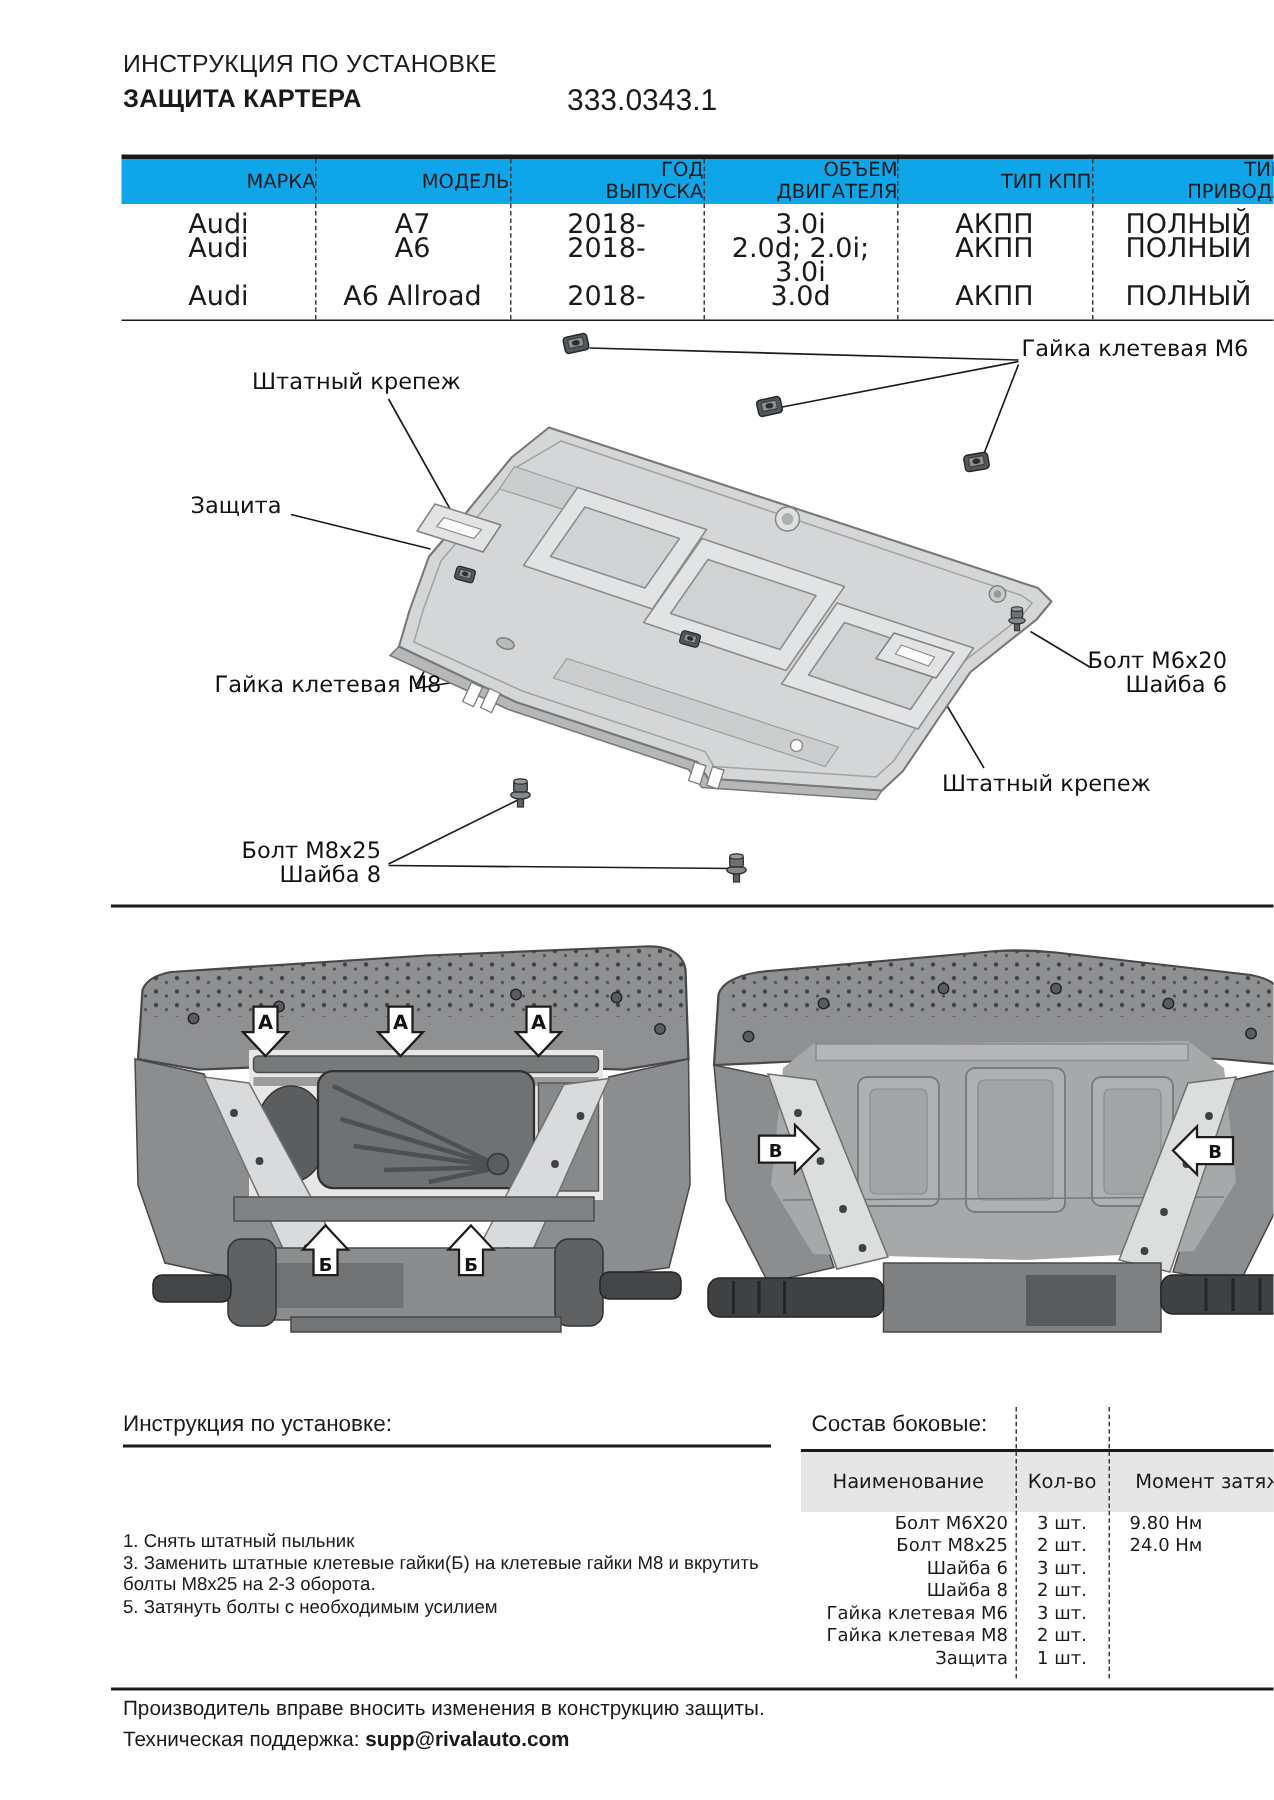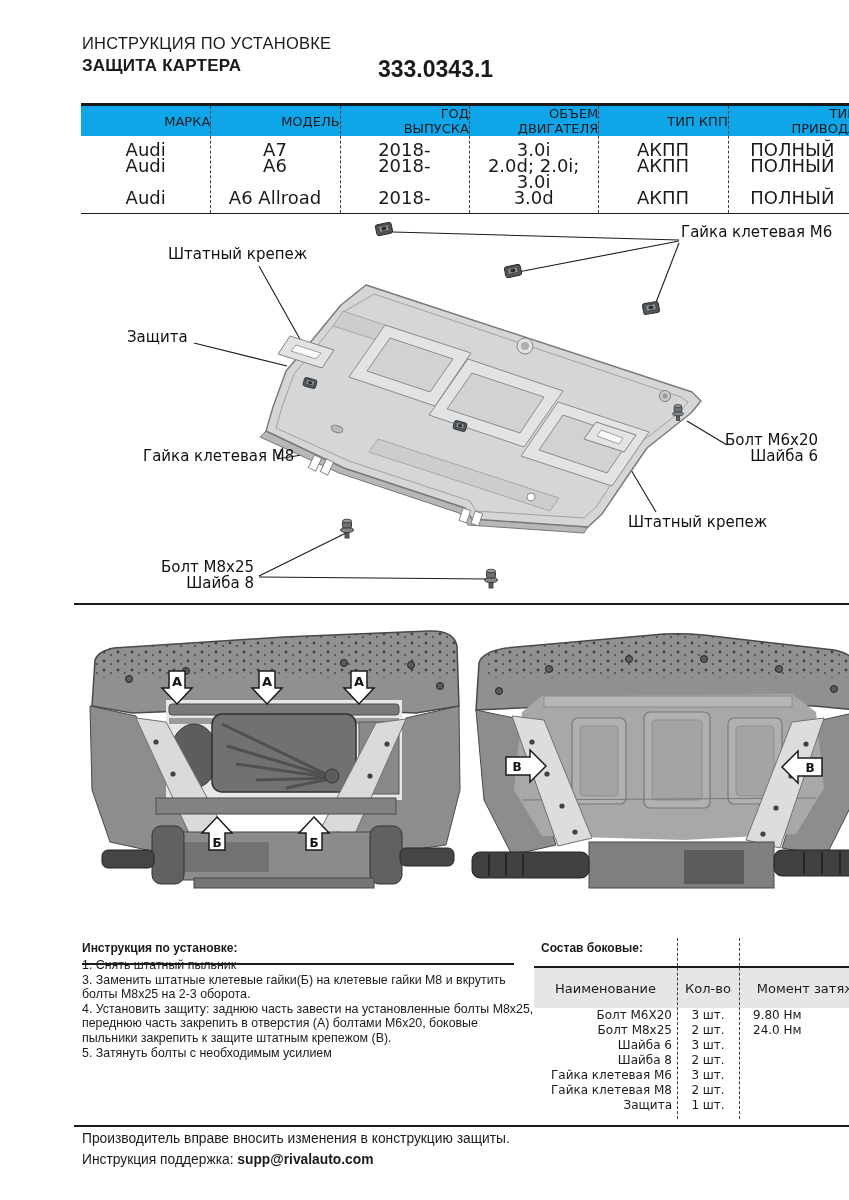--- a/index.html
+++ b/index.html
@@ -3,40 +3,40 @@
 <meta charset="utf-8">
 <style>
   html,body{margin:0;padding:0;background:#fff;}
   #page{position:relative;width:849px;height:1200px;background:#ffffff;overflow:hidden;
         font-family:"Liberation Sans",sans-serif;color:#1a1a1a;margin-left:44px;}
   .abs{position:absolute;}
 
   
   .doc-type{left:38px;top:34px;font-size:16.5px;letter-spacing:.2px;}
   .doc-product{left:38px;top:56px;font-size:17px;font-weight:bold;letter-spacing:.2px;}
-  .doc-number{left:334px;top:56px;font-size:23px;font-weight:bold;}
+  .doc-number{left:334px;top:56px;font-size:20px;font-weight:normal;}
 
   
   .vtable{left:37px;top:103px;width:776px;border-top:3px solid #1a1a1a;border-bottom:1px solid #1a1a1a;}
   .vt-head{display:grid;grid-template-columns:repeat(6,1fr);background:#0ea5e9;height:30px;
            align-items:center;text-align:right;font-size:13px;font-family:"DejaVu Sans",sans-serif;}
   .vt-head .c{white-space:pre-line;line-height:15px;}
   .vt-body{padding:6px 0 7px;font-size:18px;font-family:"DejaVu Sans",sans-serif;}
   .vt-row{display:grid;grid-template-columns:repeat(6,1fr);text-align:center;line-height:16px;}
   .vt-sep{position:absolute;top:0;bottom:0;width:0;border-left:1px dashed #3c3c3c;}
 
   
   .dlabel{font-family:"DejaVu Sans",sans-serif;font-size:15px;line-height:16px;color:#111;}
 
   
   .hline{background:#1c1c1c;}
 
   
-  .sec-title{font-size:12px;font-weight:bold;}
-  .steps{left:38px;top:958px;width:452px;font-size:12.4px;line-height:14.6px;
+  .sec-title{font-size:15px;font-weight:normal;}
+  .steps{left:38px;top:1020px;width:452px;font-size:12.4px;line-height:14.6px;
          font-family:"Liberation Sans",sans-serif;}
   .step{margin:0;}
 
   
   .ptable{left:490px;top:966px;width:356px;border-top:2px solid #1a1a1a;
           font-family:"DejaVu Sans",sans-serif;}
   .pt-head{display:grid;grid-template-columns:143px 62px 151px;background:#e6e6e6;height:40px;
            align-items:center;text-align:center;font-size:13px;}
   .pt-row{display:grid;grid-template-columns:143px 62px 151px;font-size:12px;line-height:15px;}
   .pt-name{text-align:right;padding-right:5px;}
@@ -355,21 +355,20 @@
         <text x="766" y="772" font-size="12" text-anchor="middle">В</text>
       </g>
     </g>
   </svg>
 
   <div class="abs sec-title" style="left:38px;top:941px">Инструкция по установке:</div>
   <div class="abs hline" style="left:38px;top:963px;width:432px;height:1.5px"></div>
   <div class="abs steps">
     <p class="step">1. Снять штатный пыльник</p>
     <p class="step">3. Заменить штатные клетевые гайки(Б) на клетевые гайки М8 и вкрутить болты М8х25 на 2-3 оборота.</p>
-    <p class="step">4. Установить защиту: заднюю часть завести на установленные болты М8х25, переднюю часть закрепить в отверстия (А) болтами М6х20, боковые пыльники закрепить к защите штатным крепежом (В).</p>
     <p class="step">5. Затянуть болты с необходимым усилием</p>
   </div>
 
   <div class="abs sec-title" style="left:497px;top:941px">Состав боковые:</div>
   <div class="abs ptable">
     <div class="pt-head">
       <div>Наименование</div>
       <div>Кол-во</div>
       <div>Момент затяжки</div>
     </div>
@@ -408,17 +407,17 @@
       <div class="pt-qty">1 шт.</div>
       <div class="pt-tq"></div>
     </div>
     <div class="pt-sep" style="left:143px"></div>
     <div class="pt-sep" style="left:205px"></div>
   </div>
 
   <div class="abs hline" style="left:30px;top:1125px;width:790px;height:1.5px"></div>
   <div class="abs foot-line1">Производитель вправе вносить изменения в конструкцию защиты.</div>
   <div class="abs foot-line2">
-    <span>Инструкция поддержка:</span>
+    <span>Техническая поддержка:</span>
     <b>supp@rivalauto.com</b>
   </div>
 
 </div>
 
 </body></html>

